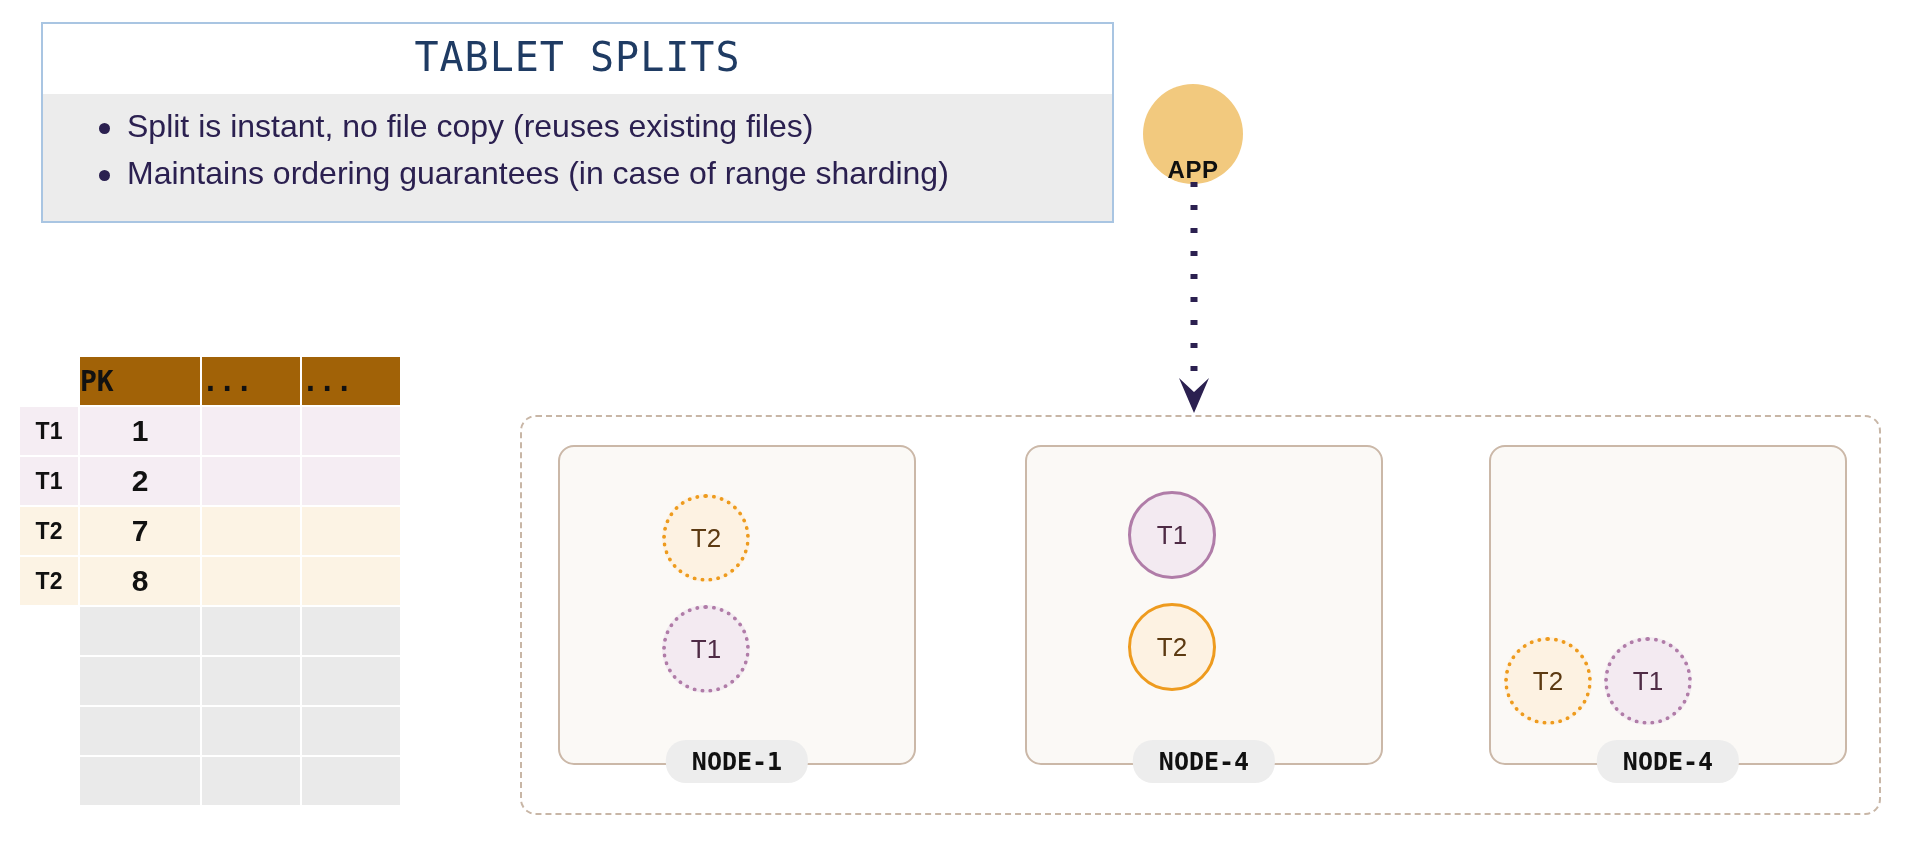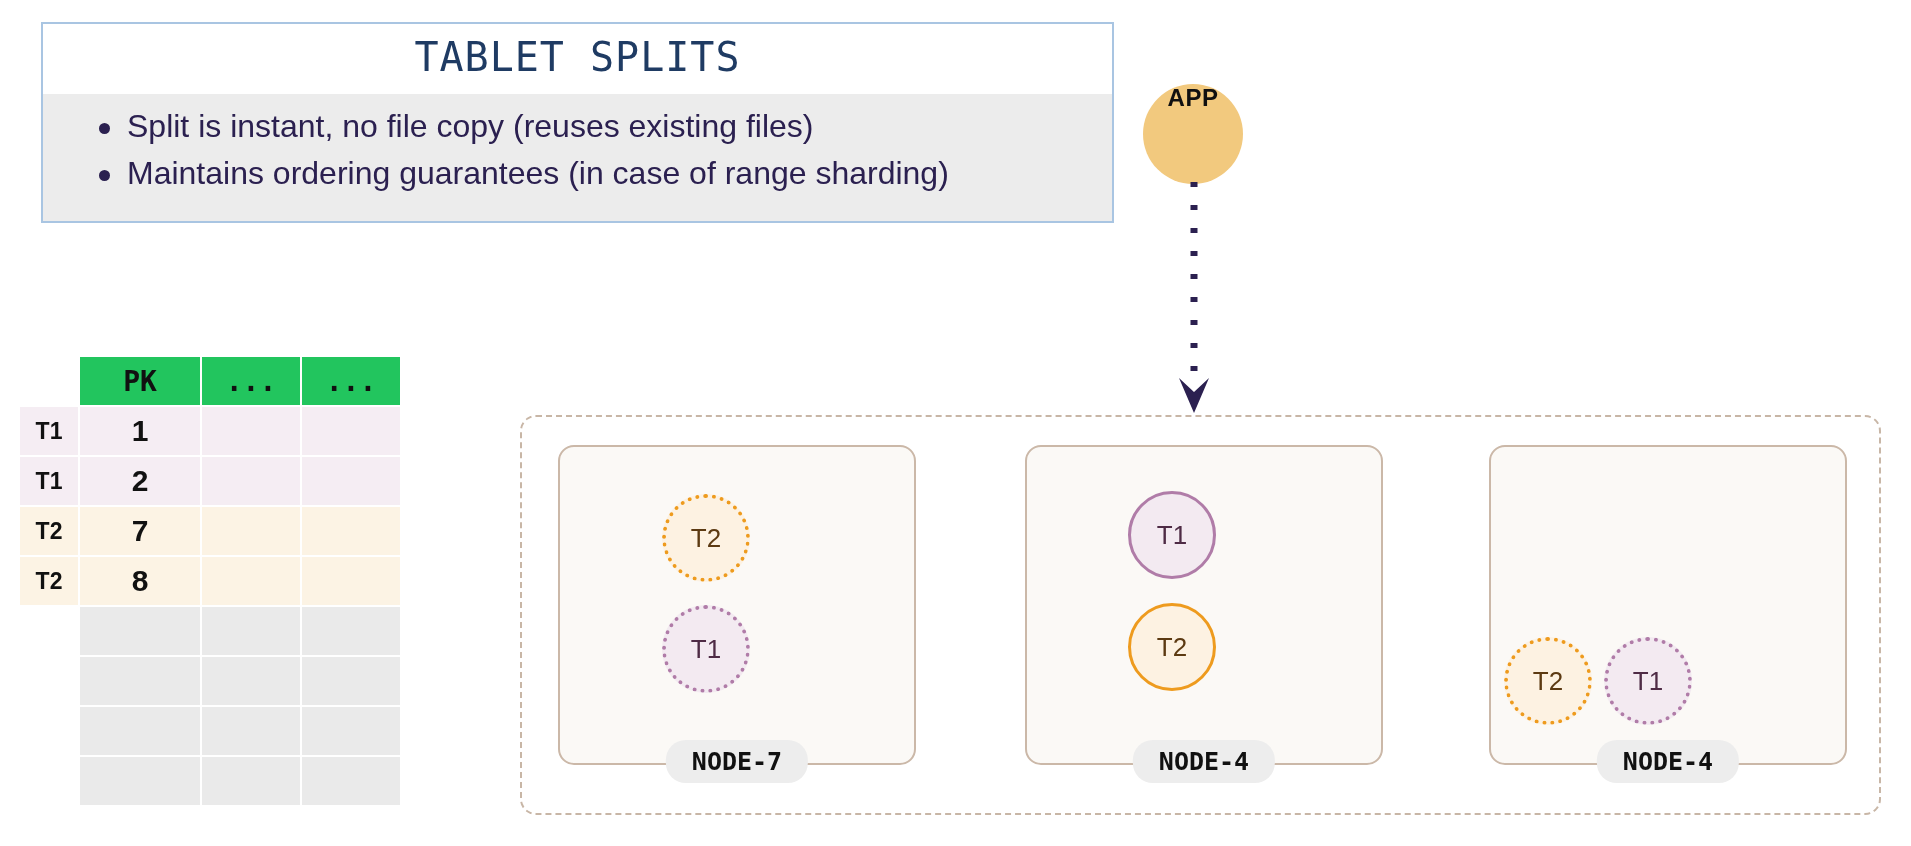--- a/index.html
+++ b/index.html
@@ -83,26 +83,26 @@
     vertical-align: middle;
     font-size: 23px;
     font-weight: bold;
     color: #111111;
     background: transparent;
   }
   .tag-cell.tag-t1 { background: #F5EDF3; }
   .tag-cell.tag-t2 { background: #FCF3E4; }
   .tag-cell.tag-blank { background: transparent; }
   .hdr-cell {
-    background: #22c55e;
+    background: #a16207;
     color: #111111;
     font-size: 28px;
     font-weight: bold;
     height: 44px;
-    text-align: center;
+    text-align: left;
     vertical-align: middle;
     font-family: "DejaVu Sans Mono", "Liberation Mono", monospace;
   }
   .hdr-pk { width: 120px; }
   .hdr-dots { width: 98px; }
   .data-cell {
     height: 48px;
     text-align: center;
     vertical-align: middle;
     font-size: 30px;
@@ -116,21 +116,21 @@
   
   #app-circle {
     position: absolute;
     left: 1143px;
     top: 84px;
     width: 100px;
     height: 100px;
     border-radius: 50%;
     background: #F2C97E;
     display: flex;
-    align-items: flex-start;
+    align-items: flex-end;
     justify-content: center;
     font-size: 24px;
     font-weight: bold;
     color: #101010;
     letter-spacing: 0.5px;
   }
   #app-arrow {
     position: absolute;
     left: 1152px;
     top: 182px;
@@ -301,21 +301,21 @@
 
 <div id="cluster">
 
   <div class="node" id="node-1">
     <div class="tablet t2 dotted" id="n1-t2">
       <span>T2</span>
     </div>
     <div class="tablet t1 dotted" id="n1-t1">
       <span>T1</span>
     </div>
-    <div class="node-label">NODE-7</div>
+    <div class="node-label">NODE-1</div>
   </div>
 
   <div class="node" id="node-2">
     <div class="tablet t1 solid" id="n2-t1">
       <span>T1</span>
     </div>
     <div class="tablet t2 solid" id="n2-t2">
       <span>T2</span>
     </div>
     <div class="node-label">NODE-4</div>

